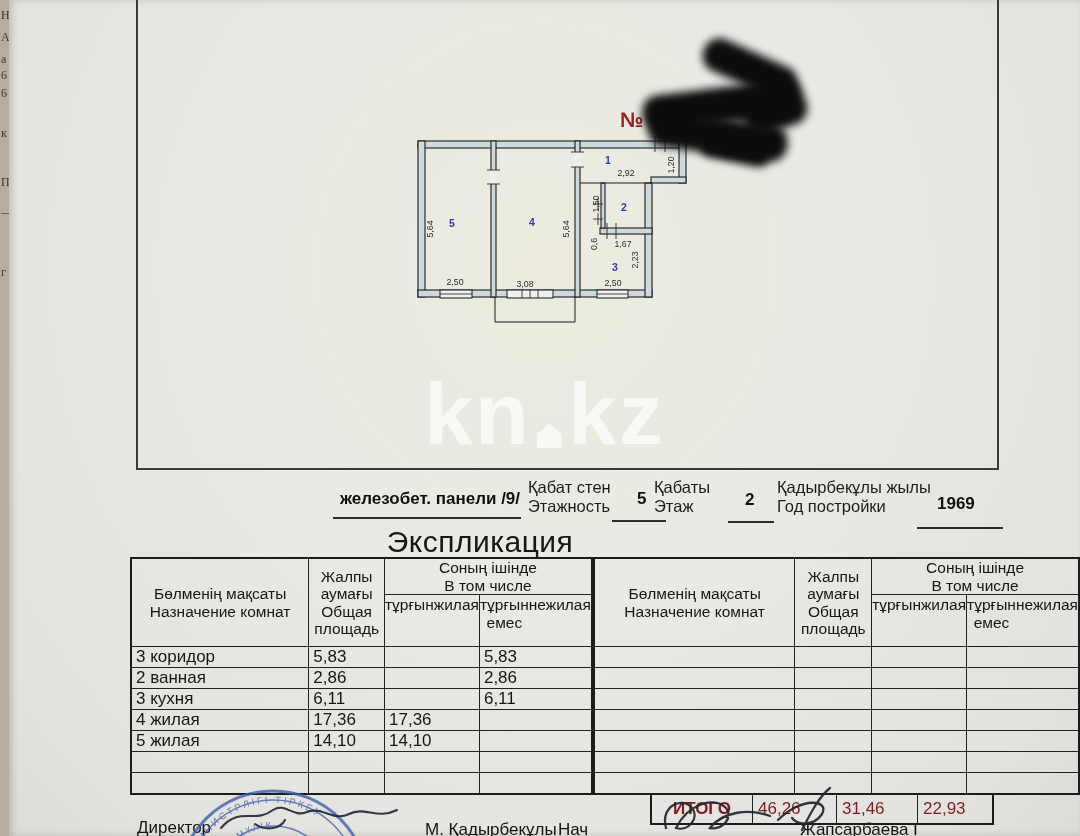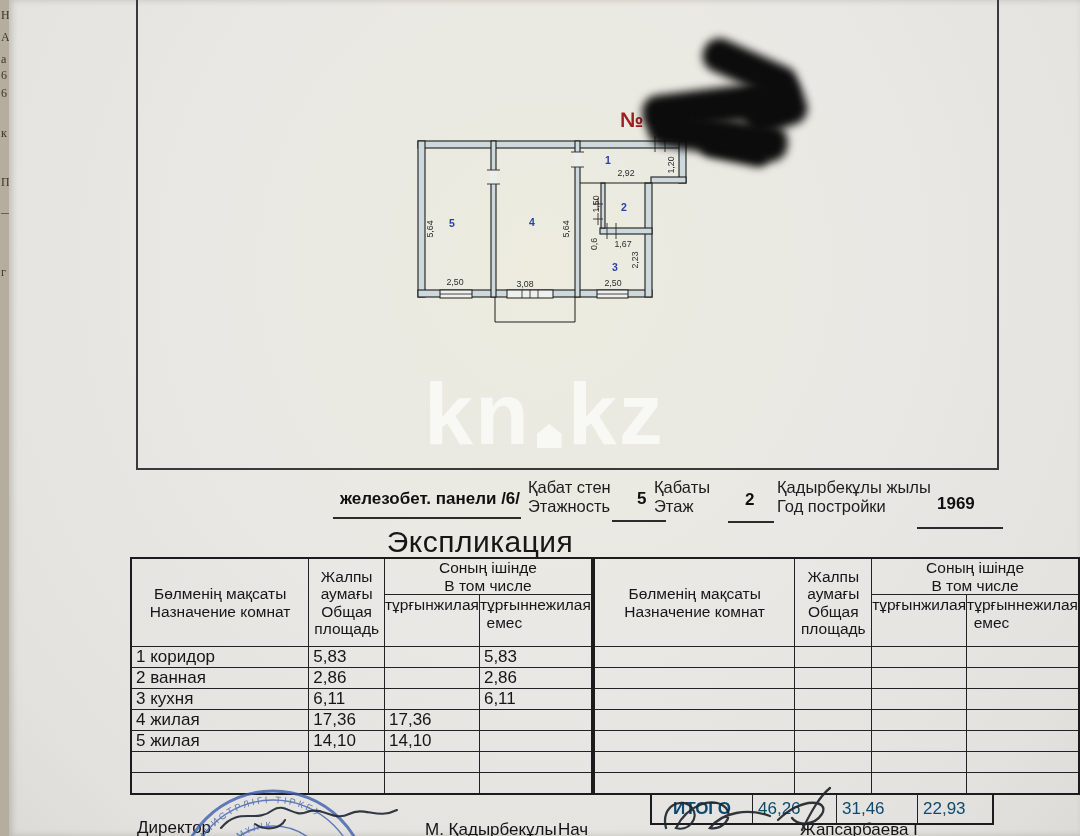--- a/index.html
+++ b/index.html
@@ -39,21 +39,21 @@
   .xtable th,.xtable td{border:1.7px solid #222;padding:0;font-weight:normal;
           color:#161616;overflow:hidden;}
   .xtable th{font-size:15.5px;line-height:17.5px;text-align:center;vertical-align:middle;}
   .xtable td{font-size:17px;padding-left:4px;vertical-align:middle;white-space:nowrap;}
   .hdr-split{display:flex;flex-direction:row;justify-content:space-between;
              height:48px;padding:1px 0 2px 0;}
   tr.body-row{height:21px;}
   
   .totals{position:absolute;left:650px;top:793px;width:340px;height:28px;display:flex;
           border:2.2px solid #1c1c1c;background:transparent;z-index:2;}
-  .totals .cell{border-left:1.7px solid #222;font-size:17px;color:#0c4a6e;
+  .totals .cell{border-left:1.7px solid #222;font-size:17px;color:#7f1d1d;
           display:flex;align-items:center;padding-left:5px;}
   .totals .cell:first-child{border-left:none;justify-content:center;font-weight:bold;padding-left:0;}
   
   .foot-text{position:absolute;font-size:17px;color:#141414;}
   .sig-svg{position:absolute;z-index:6;}
   .stamp-svg{position:absolute;z-index:3;opacity:.8;}
 </style>
 </head>
 <body>
 
@@ -159,21 +159,21 @@
   <div class="blob" style="left:648px;top:118px;width:140px;height:36px;transform:rotate(8deg)"></div>
   <div class="blob" style="left:742px;top:84px;width:64px;height:46px;transform:rotate(-18deg)"></div>
   <div class="blob" style="left:700px;top:140px;width:70px;height:22px;transform:rotate(12deg)"></div>
 
   <div class="watermark">
     <span>kn</span>
     <span class="wm-house"></span>
     <span>kz</span>
   </div>
 
-  <div class="val" style="left:340px;top:489px">железобет. панели /6/</div>
+  <div class="val" style="left:340px;top:489px">железобет. панели /9/</div>
   <div class="uline" style="left:333px;top:517px;width:188px"></div>
 
   <div class="lbl" style="left:528px;top:478px">
     <div>Қабат стен</div>
     <div>Этажность</div>
   </div>
   <div class="val" style="left:637px;top:489px">5</div>
   <div class="uline" style="left:612px;top:520px;width:54px"></div>
 
   <div class="lbl" style="left:654px;top:478px">
@@ -224,21 +224,21 @@
           </div>
         </th>
         <th>
           <div class="hdr-split">
             <span>тұрғын емес</span>
             <span>нежилая</span>
           </div>
         </th>
       </tr>
       <tr class="body-row">
-        <td>1 коридор</td>
+        <td>3 коридор</td>
         <td>5,83</td>
         <td></td>
         <td>5,83</td>
       </tr>
       <tr class="body-row">
         <td>2 ванная</td>
         <td>2,86</td>
         <td></td>
         <td>2,86</td>
       </tr>

